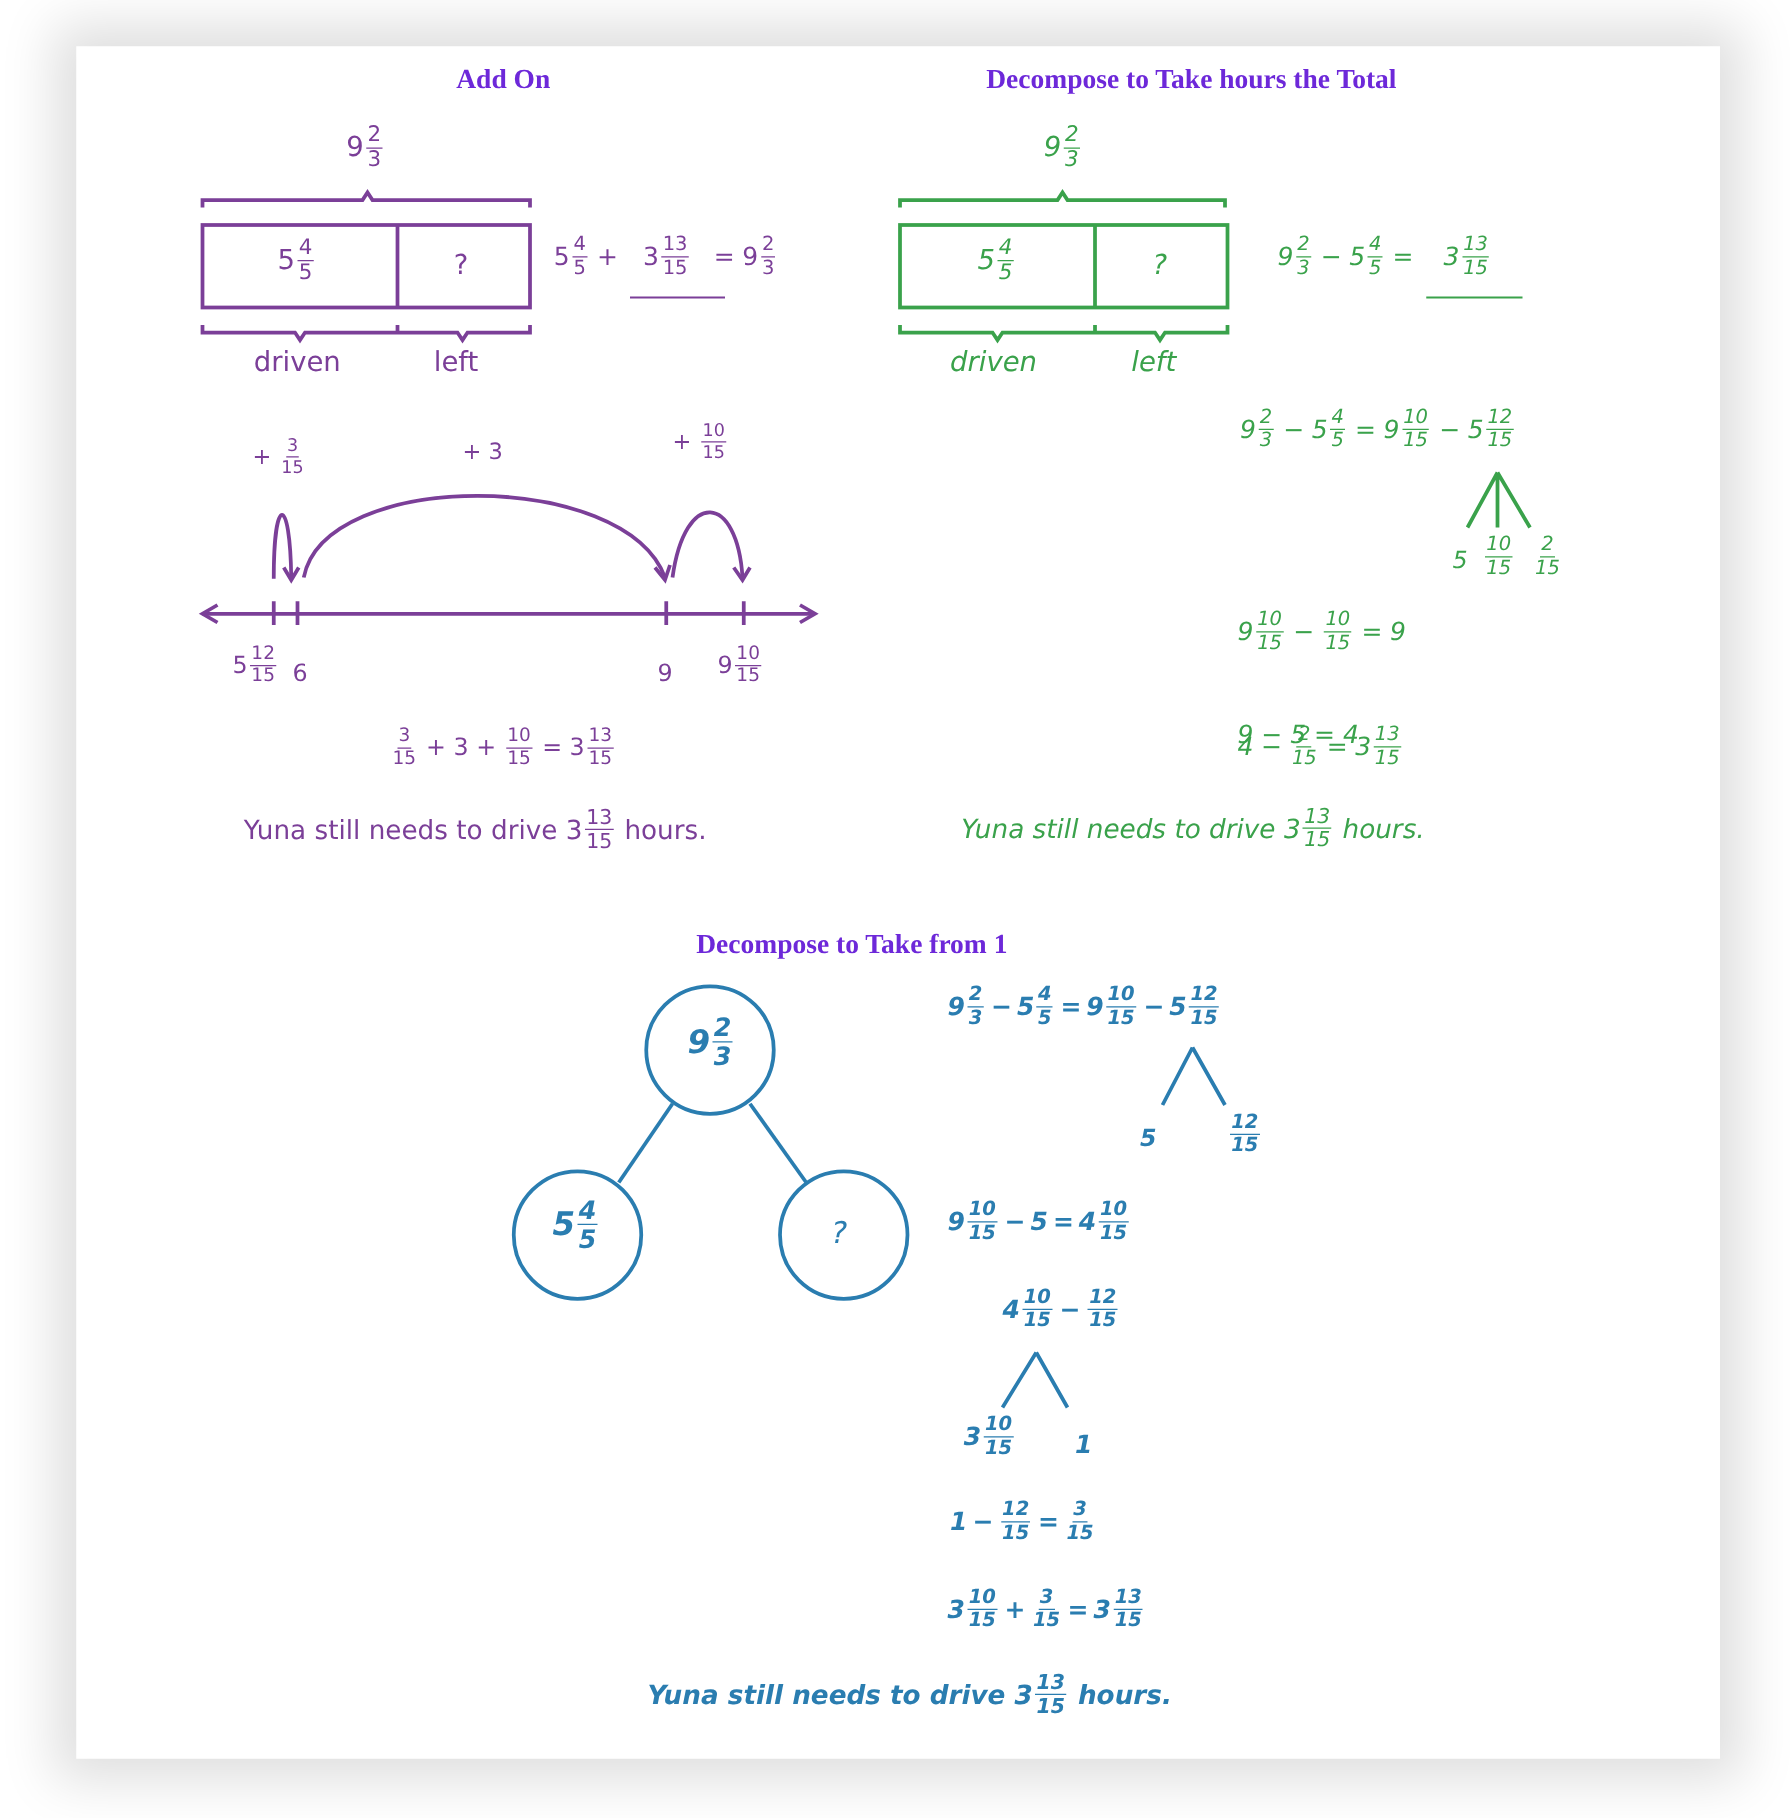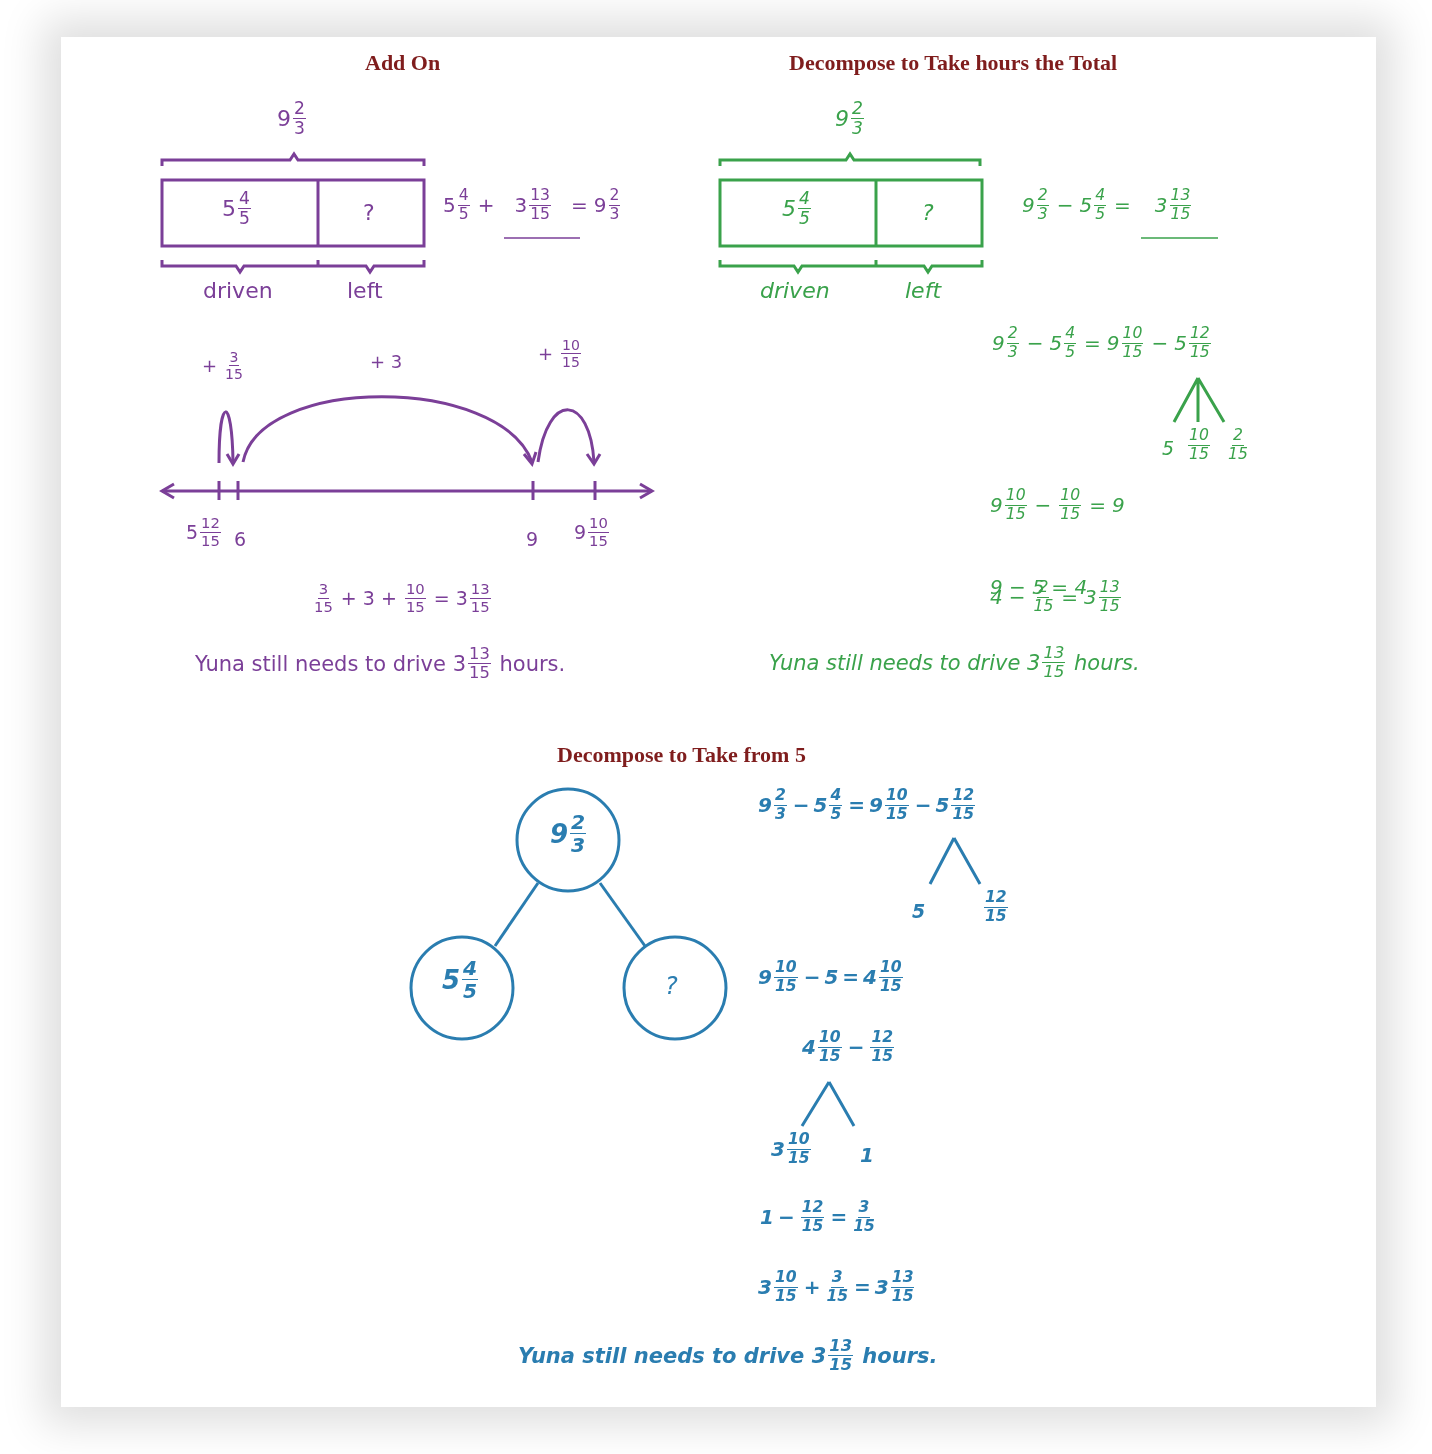--- a/index.html
+++ b/index.html
@@ -1,18 +1,18 @@
 <!DOCTYPE html>
 <html><head>
 <meta charset="utf-8">
 <style>
   html, body { margin:0; padding:0; }
   body { width:1432px; height:1454px; background:#fff; position:relative; overflow:hidden; font-family:"Liberation Sans", sans-serif; }
   .card { position:absolute; left:61px; top:37px; width:1315px; height:1370px; background:#fff; box-shadow: 0 0 40px 18px rgba(0,0,0,0.13); }
-  .title { position:absolute; font-family:"Liberation Serif", serif; font-weight:bold; font-size:22px; color:#7f1d1d; white-space:nowrap; }
+  .title { position:absolute; font-family:"Liberation Serif", serif; font-weight:bold; font-size:22px; color:#6d28d9; white-space:nowrap; }
   .hw { position:absolute; white-space:nowrap; font-family:"DejaVu Sans", sans-serif; }
   .purple { color:#7b3f98; }
   .green { color:#3aa24b; }
   .blue { color:#2a7db0; }
   .ital { font-style:italic; }
   .mix { display:inline-flex; align-items:center; }
   .frac { display:inline-flex; flex-direction:column; align-items:center; line-height:1; margin:0 2px; }
   .frac .n { border-bottom:1.5px solid currentColor; padding:0 1px 1px; font-size:0.78em; }
   .frac .d { padding-top:1px; font-size:0.78em; }
   .eq { display:inline-flex; align-items:center; gap:6px; }
@@ -304,21 +304,21 @@
 <div class="hw green ital mix" style="left:769px;top:645px;font-size:21px;">
   <span>Yuna still needs to drive</span>&nbsp;
   <span>3</span>
   <span class="frac">
       <span class="n">13</span>
       <span class="d">15</span>
     </span>&nbsp;
   <span>hours.</span>
 </div>
 
-<div class="title" style="left:557px;top:742px;">Decompose to Take from 5</div>
+<div class="title" style="left:557px;top:742px;">Decompose to Take from 1</div>
 
 <div class="hw blue ital mix" style="left:550px;top:812px;font-size:26px;font-weight:bold;">
   <span>9</span>
   <span class="frac">
       <span class="n">2</span>
       <span class="d">3</span>
     </span>
 </div>
 <div class="hw blue ital mix" style="left:442px;top:958px;font-size:26px;font-weight:bold;">
   <span>5</span>

